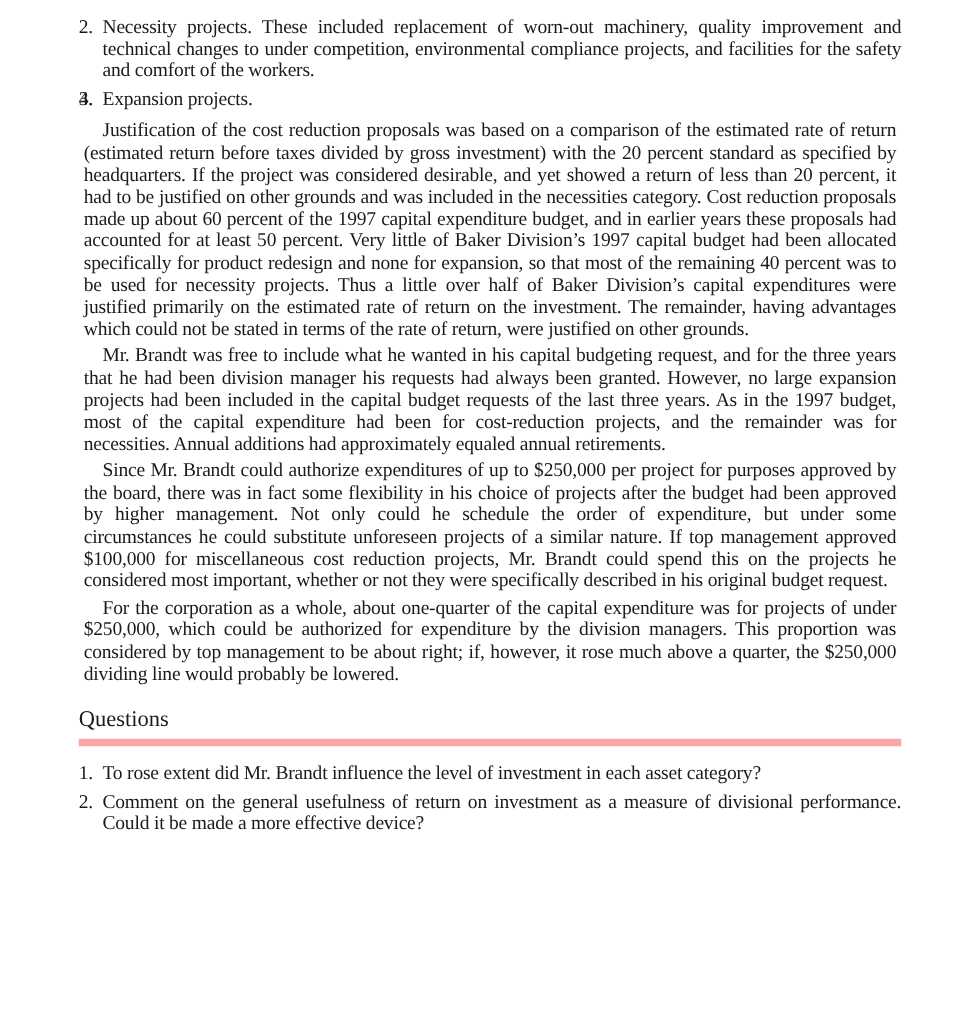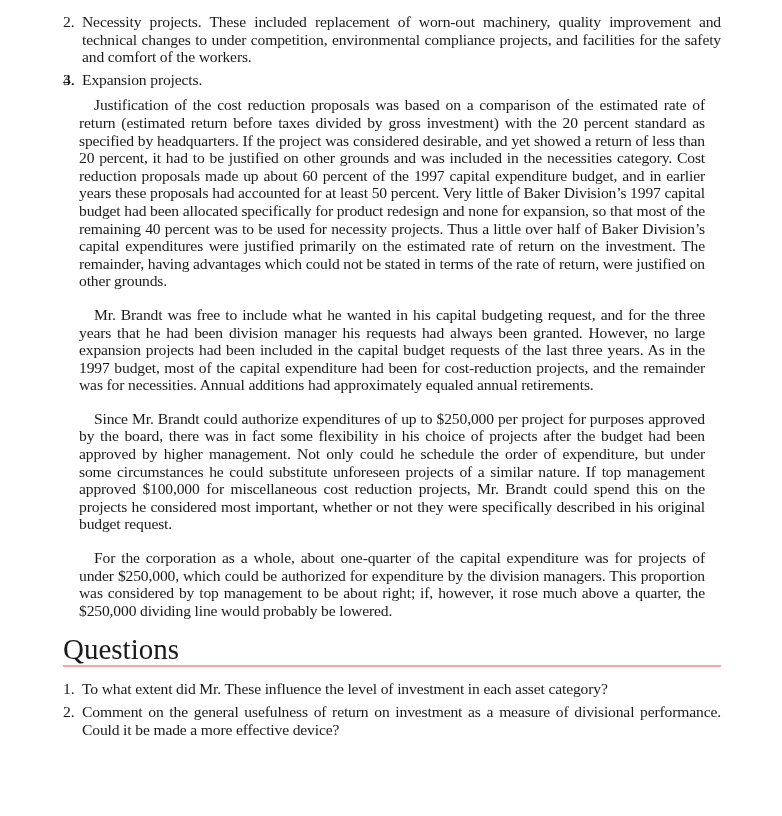--- a/index.html
+++ b/index.html
@@ -35,36 +35,36 @@
       position: relative;
       padding-left: 19px;
       margin-bottom: 5px;
     }
     .numlist li .num {
       position: absolute;
       left: 0;
       top: 0;
     }
     .para {
-      margin: 16px;
+      margin: 4px;
       text-indent: 15px;
     }
     .para.first {
       margin-top: 8px;
     }
     .questions-heading {
       margin: 13px 0 0 0;
       font-family: "Liberation Serif", "DejaVu Serif", serif;
-      font-size: 29px;
+      font-size: 18px;
       line-height: 28px;
       font-weight: normal;
       text-align: left;
       letter-spacing: 0;
       padding-bottom: 2px;
-      border-bottom: 2px solid #fca5a5;
+      border-bottom: 6px solid #fca5a5;
     }
     .questions-list {
       margin-top: 13px;
     }
   </style>
 </head>
 <body>
 
 <div class="page">
 
@@ -85,21 +85,21 @@
   <p class="para first">Justification of the cost reduction proposals was based on a comparison of the estimated rate of return (estimated return before taxes divided by gross investment) with the 20 percent standard as specified by headquarters. If the project was considered desirable, and yet showed a return of less than 20 percent, it had to be justified on other grounds and was included in the necessities category. Cost reduction proposals made up about 60 percent of the 1997 capital expenditure budget, and in earlier years these proposals had accounted for at least 50 percent. Very little of Baker Division’s 1997 capital budget had been allocated specifically for product redesign and none for expansion, so that most of the remaining 40 percent was to be used for necessity projects. Thus a little over half of Baker Division’s capital expenditures were justified primarily on the estimated rate of return on the investment. The remainder, having advantages which could not be stated in terms of the rate of return, were justified on other grounds.</p>
   <p class="para">Mr. Brandt was free to include what he wanted in his capital budgeting request, and for the three years that he had been division manager his requests had always been granted. However, no large expansion projects had been included in the capital budget requests of the last three years. As in the 1997 budget, most of the capital expenditure had been for cost-reduction projects, and the remainder was for necessities. Annual additions had approximately equaled annual retirements.</p>
   <p class="para">Since Mr. Brandt could authorize expenditures of up to $250,000 per project for purposes approved by the board, there was in fact some flexibility in his choice of projects after the budget had been approved by higher management. Not only could he schedule the order of expenditure, but under some circumstances he could substitute unforeseen projects of a similar nature. If top management approved $100,000 for miscellaneous cost reduction projects, Mr. Brandt could spend this on the projects he considered most important, whether or not they were specifically described in his original budget request.</p>
   <p class="para">For the corporation as a whole, about one-quarter of the capital expenditure was for projects of under $250,000, which could be authorized for expenditure by the division managers. This proportion was considered by top management to be about right; if, however, it rose much above a quarter, the $250,000 dividing line would probably be lowered.</p>
 
   <h2 class="questions-heading">Questions</h2>
 
   <ol class="numlist questions-list">
     <li>
       <span class="num">1.</span>
-      <span>To what extent did Mr. These influence the level of investment in each asset category?</span>
+      <span>To rose extent did Mr. Brandt influence the level of investment in each asset category?</span>
     </li>
     <li>
       <span class="num">2.</span>
       <span>Comment on the general usefulness of return on investment as a measure of divisional performance. Could it be made a more effective device?</span>
     </li>
   </ol>
 
 </div>
 
 </body></html>

